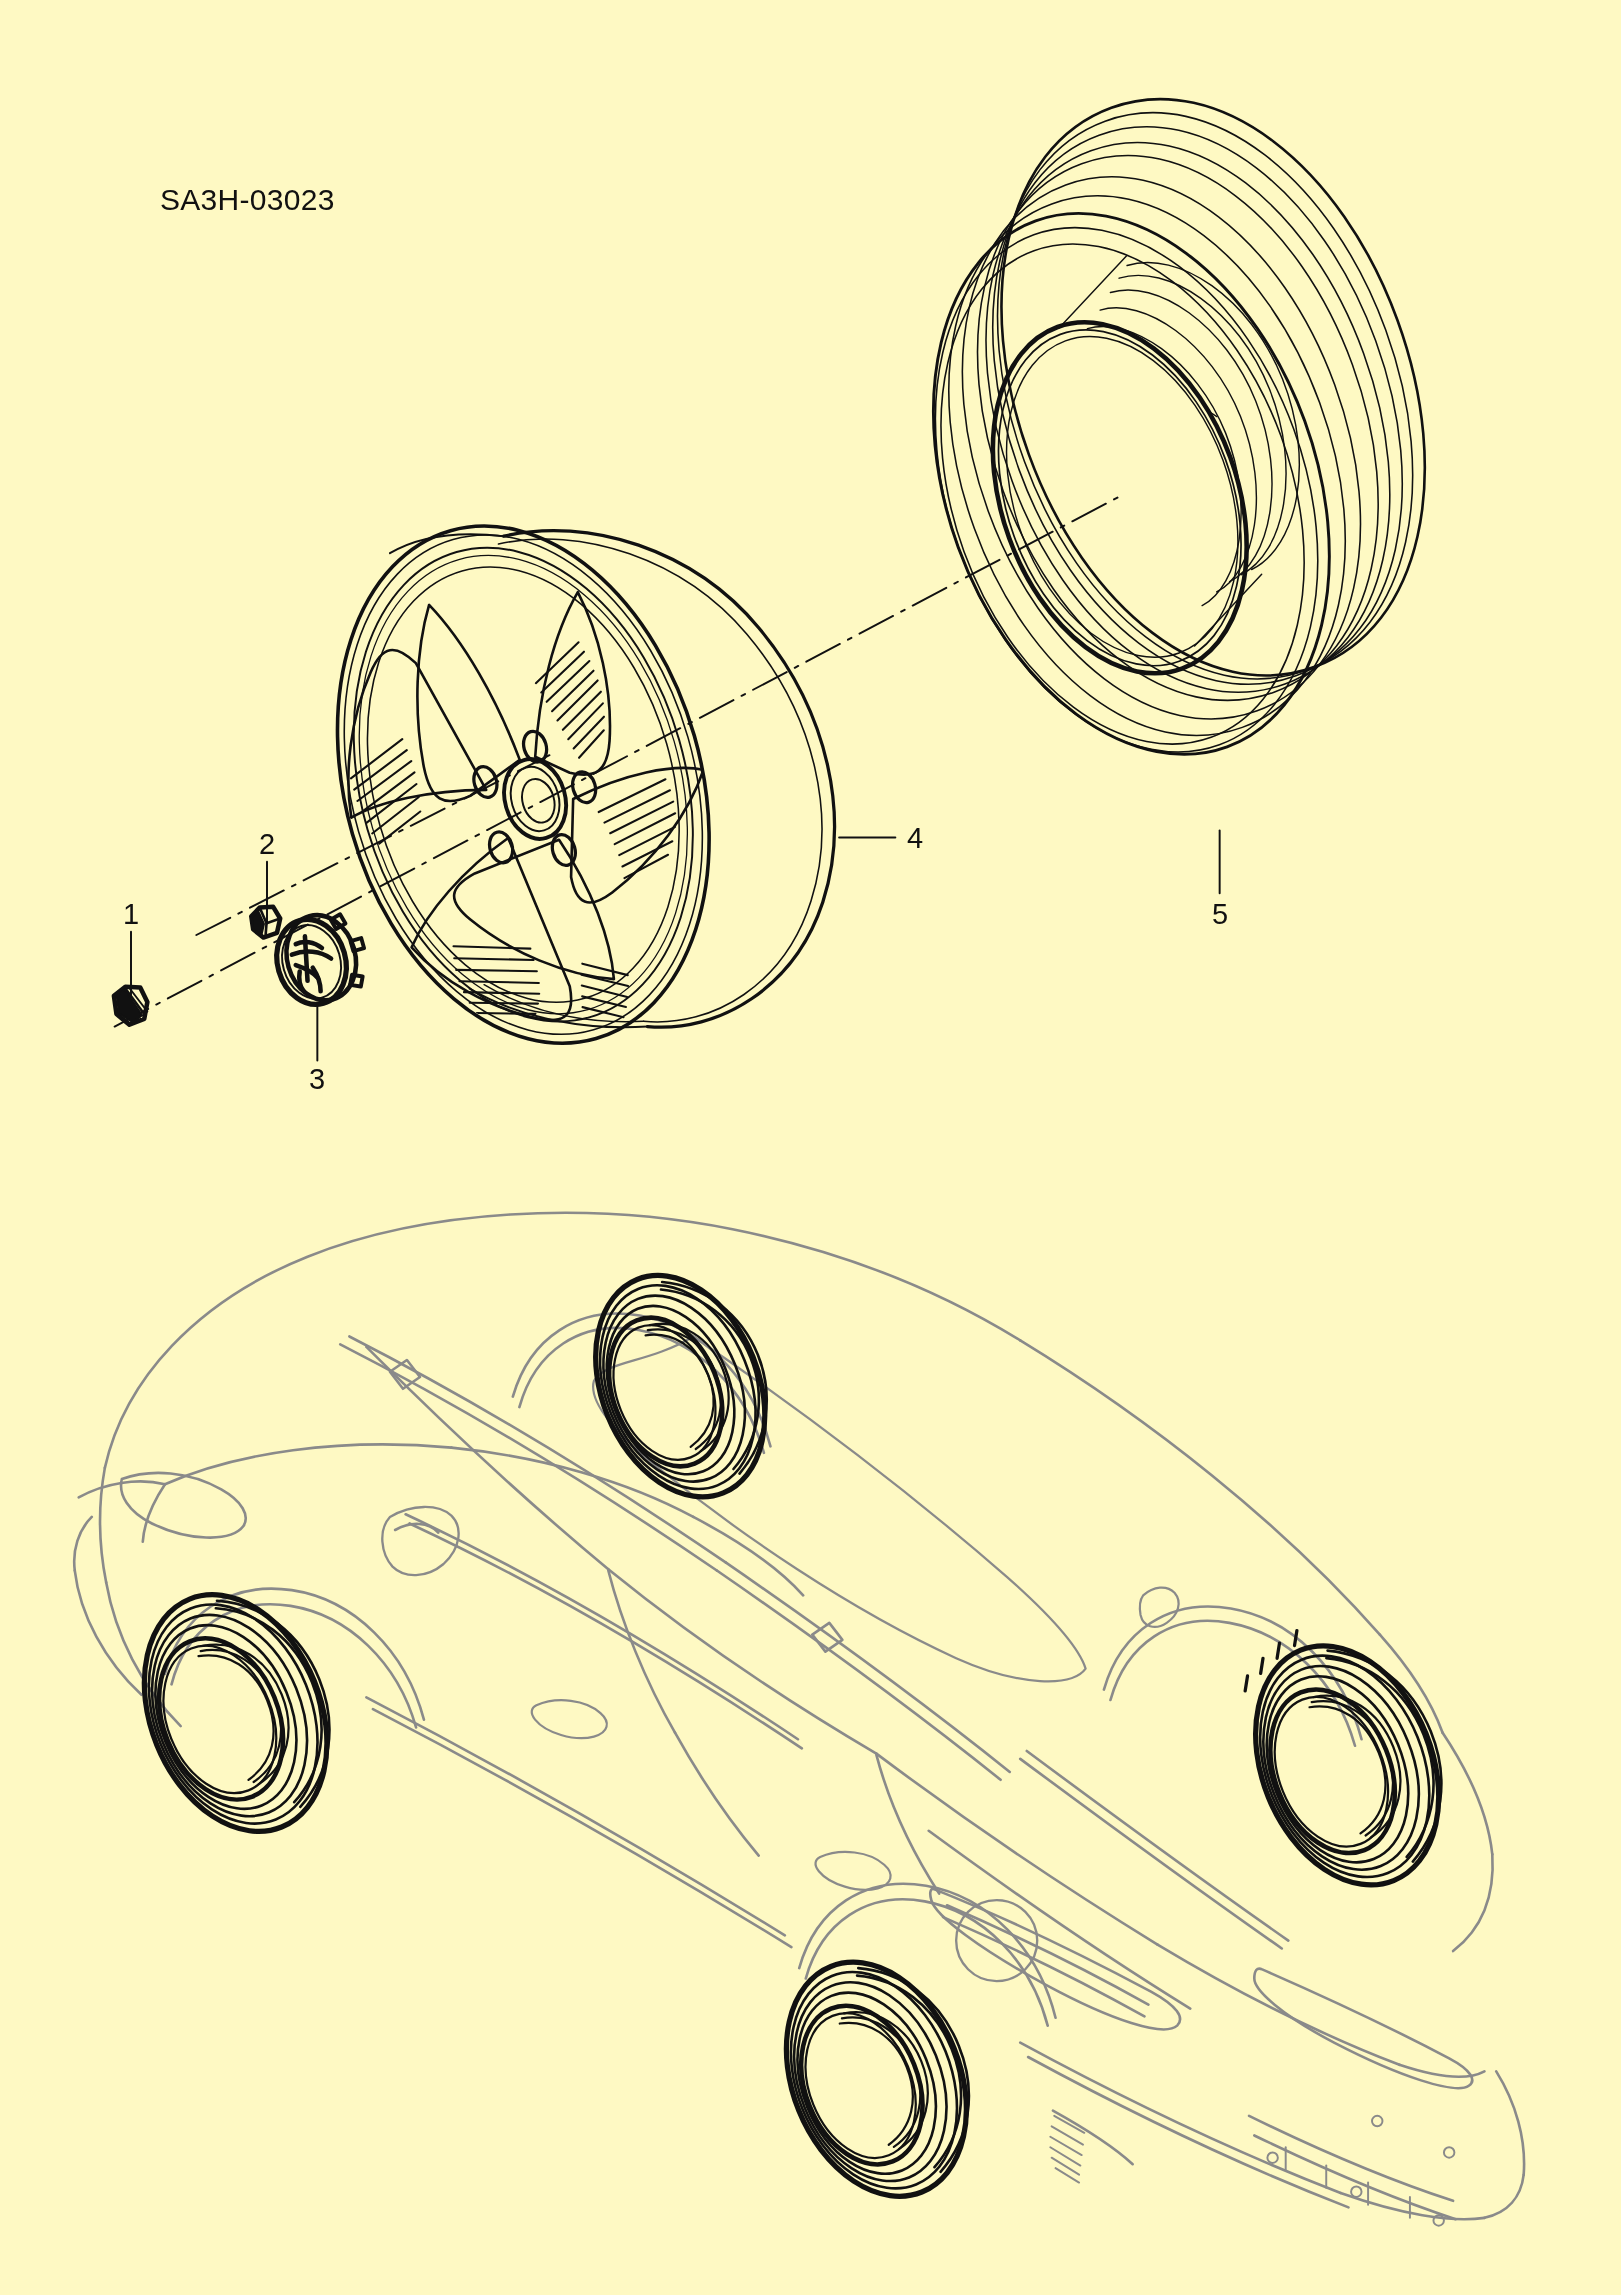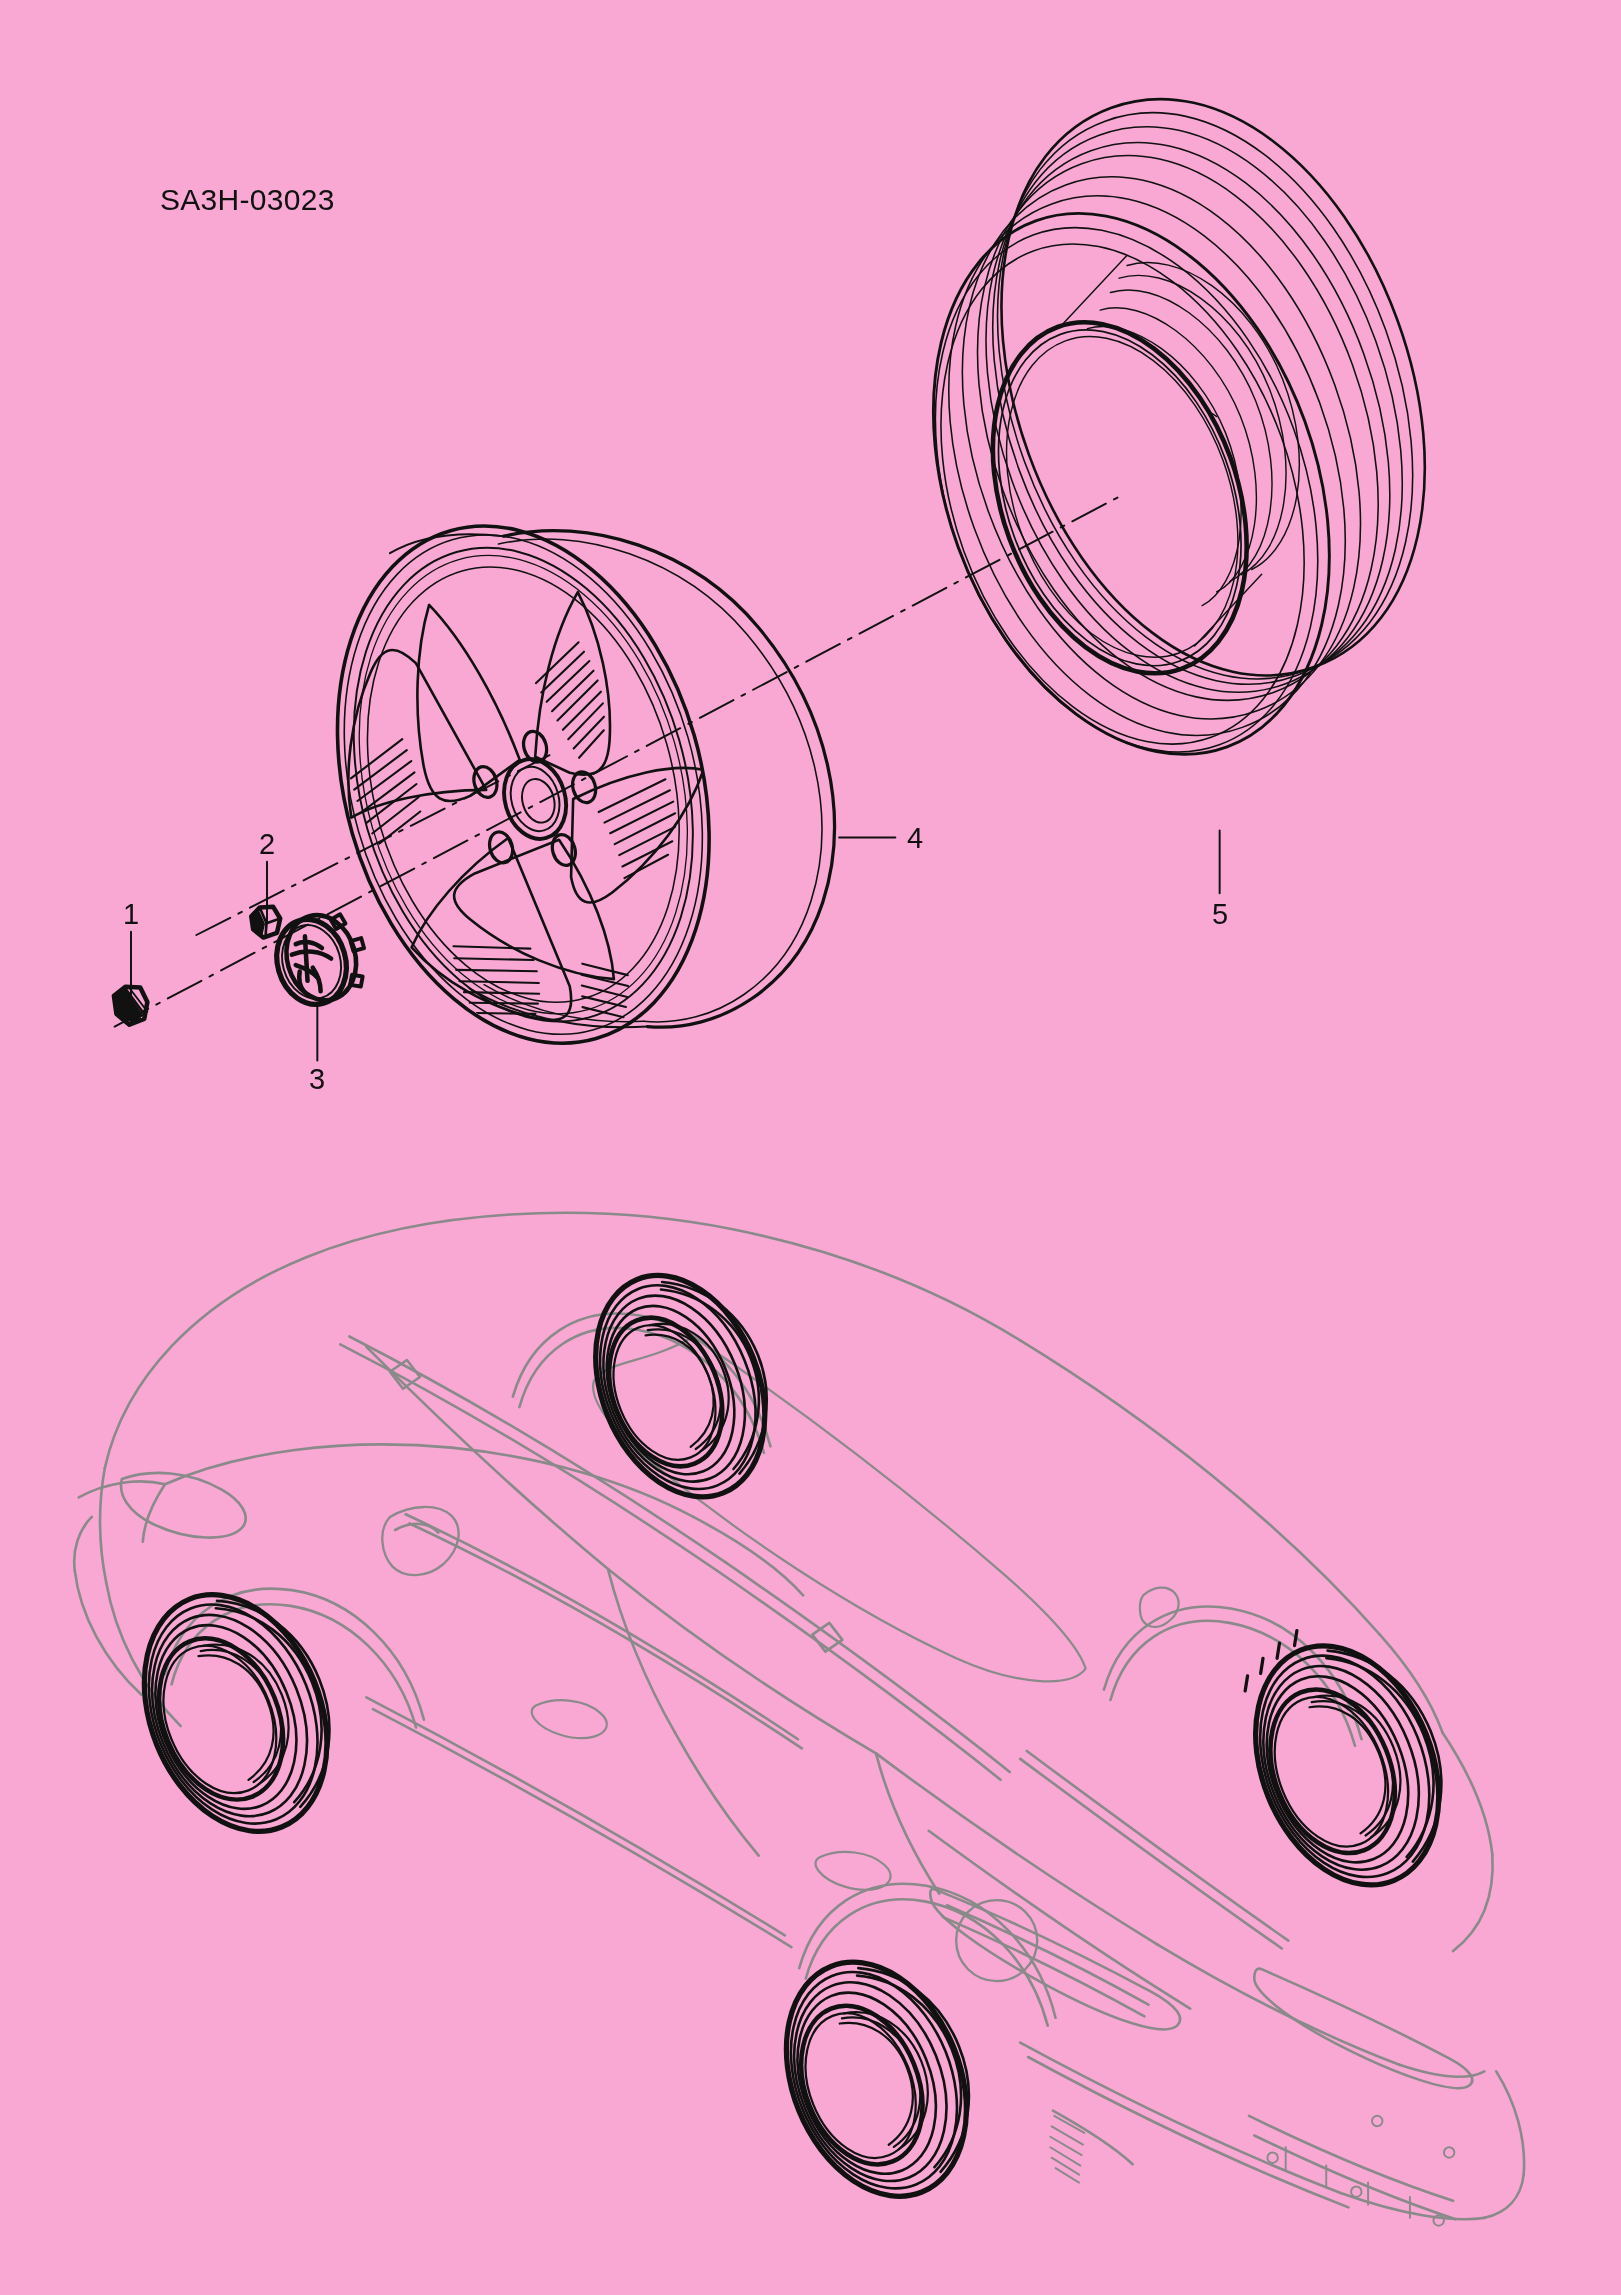--- a/index.html
+++ b/index.html
@@ -5,21 +5,21 @@
 <style>
   html, body {
     margin: 0;
     padding: 0;
     background: #ffffff;
   }
   #page {
     position: relative;
     width: 1622px;
     height: 2295px;
-    background: #f9a8d4;
+    background: #fef9c3;
     overflow: hidden;
     font-family: "Liberation Sans", sans-serif;
   }
   #diagram-svg {
     position: absolute;
     left: 0;
     top: 0;
     width: 1622px;
     height: 2295px;
     display: block;

